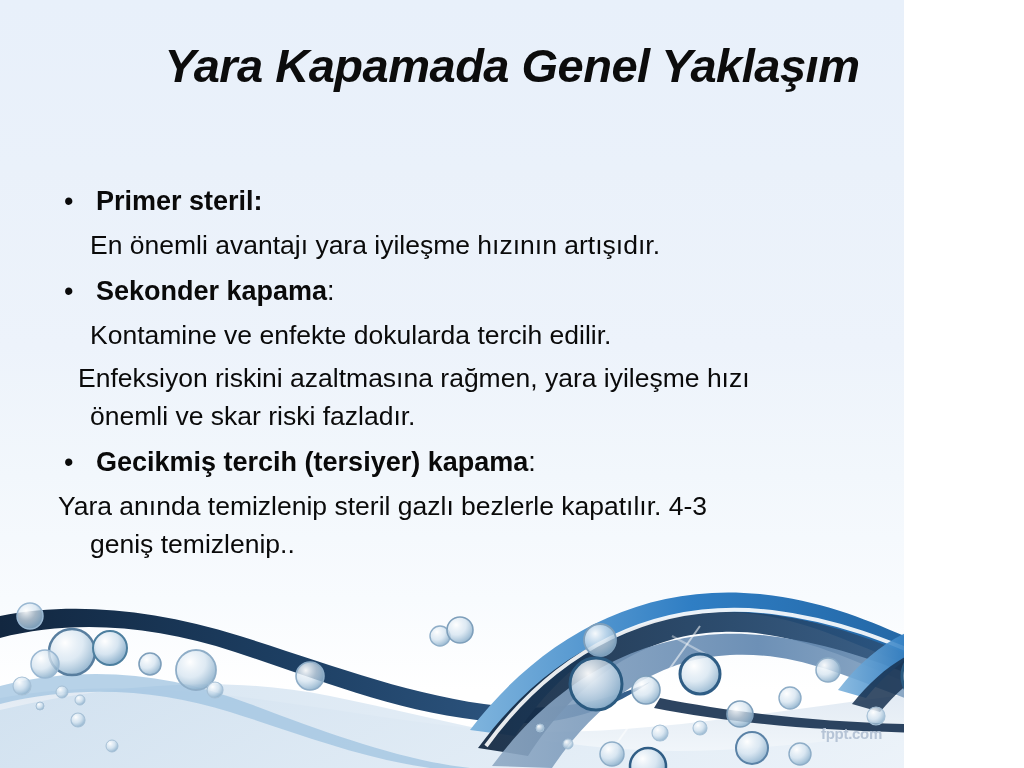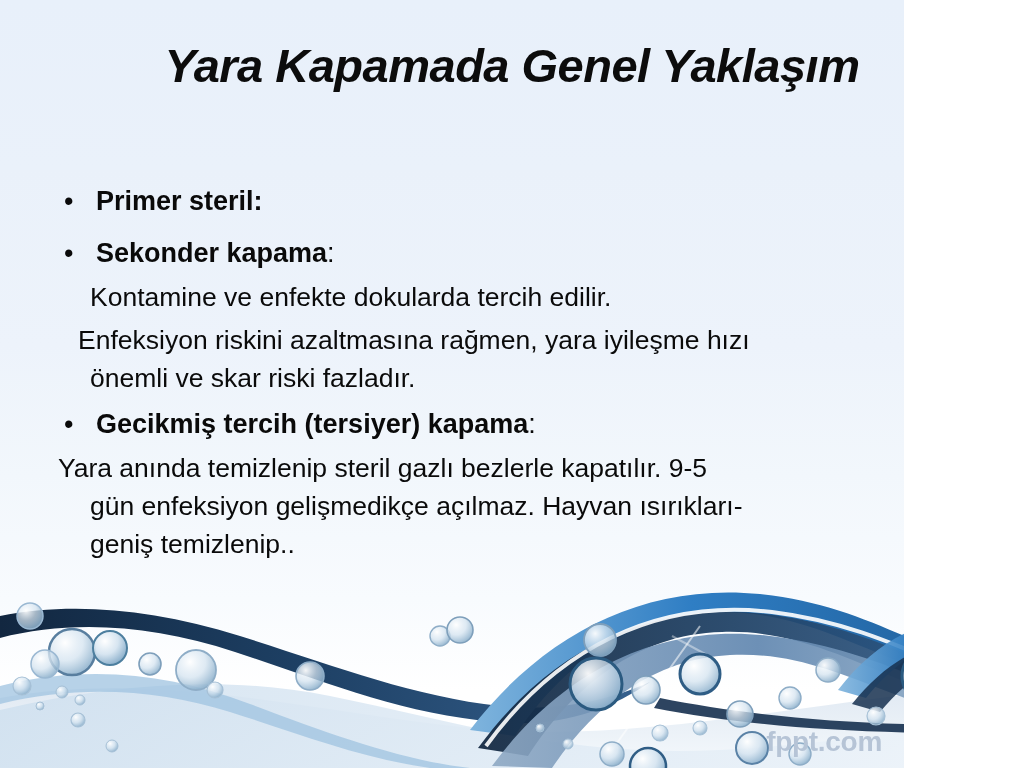--- a/index.html
+++ b/index.html
@@ -96,63 +96,63 @@
   #wave-graphic svg {
     display: block;
     width: 1024px;
     height: 190px;
   }
 
   
   #watermark {
     position: absolute;
     right: 22px;
-    bottom: 10px;
-    font-size: 28px;
+    bottom: 26px;
+    font-size: 15px;
     font-weight: bold;
     color: #b6c4d6;
     letter-spacing: -0.3px;
   }
 </style>
 </head>
 <body>
 
 <div id="slide">
 
   <div id="title">Yara Kapamada Genel Yaklaşım</div>
 
   <div id="body-block">
 
     <div class="bullet-line">
       <span class="bullet-dot">•</span>
       <span>Primer steril:</span>
     </div>
     <div class="sp-a"></div>
+    <div class="line indent-1">En önemli avantajı yara iyileşme hızının artışıdır.</div>
 
     <div class="sp-b"></div>
 
     <div class="bullet-line">
       <span class="bullet-dot">•</span>
       <span>Sekonder kapama</span><span class="plain">:</span>
     </div>
     <div class="sp-a"></div>
     <div class="line indent-1">Kontamine ve enfekte dokularda tercih edilir.</div>
     <div class="sp-c"></div>
     <div class="line indent-2">Enfeksiyon riskini azaltmasına rağmen, yara iyileşme hızı</div>
     <div class="line indent-1">önemli ve skar riski fazladır.</div>
 
     <div class="sp-b"></div>
 
     <div class="bullet-line">
       <span class="bullet-dot">•</span>
       <span>Gecikmiş tercih (tersiyer) kapama</span><span class="plain">:</span>
     </div>
     <div class="sp-a"></div>
-    <div class="line">Yara anında temizlenip steril gazlı bezlerle kapatılır. 9-5</div>
-    <div class="line indent-1">gün enfeksiyon gelişmedikçe açılmaz. Hayvan ısırıkları-</div>
+    <div class="line">Yara anında temizlenip steril gazlı bezlerle kapatılır. 4-3</div>
     <div class="line indent-1">geniş temizlenip..</div>
   </div>
 
   <div id="wave-graphic">
     <svg viewBox="0 0 1024 190" xmlns="http://www.w3.org/2000/svg" preserveAspectRatio="none">
       <defs>
         <linearGradient id="gNavy" x1="0" y1="0" x2="1" y2="0">
           <stop offset="0%" stop-color="#122740"></stop>
           <stop offset="45%" stop-color="#1d3f63"></stop>
           <stop offset="100%" stop-color="#36618f"></stop>

